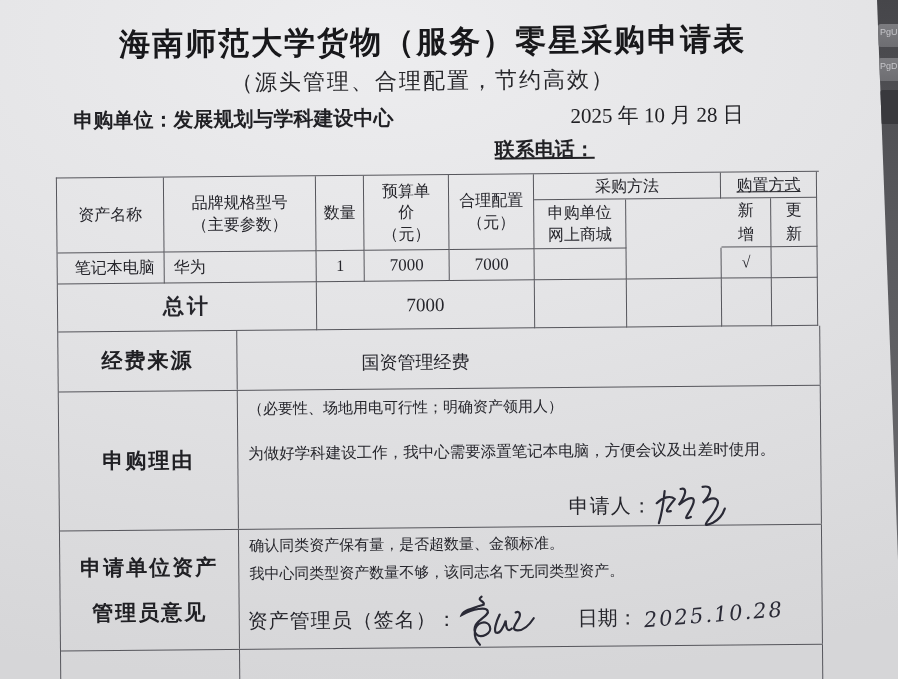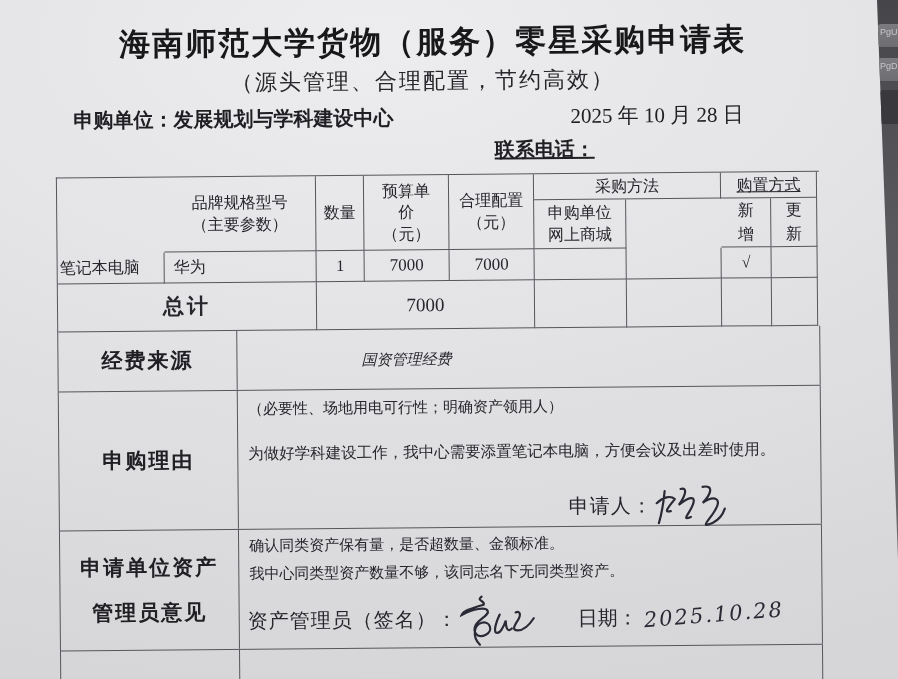--- a/index.html
+++ b/index.html
@@ -71,21 +71,21 @@
   .c-qty{grid-column:3;grid-row:1/3;}
   .c-uprice{grid-column:4;grid-row:1/3;}
   .c-tbudget{grid-column:5;grid-row:1/3;}
   .c-pmethod{grid-column:6/8;grid-row:1;}
   .c-pmode{grid-column:8/10;grid-row:1;text-decoration:underline;}
   .c-gov{grid-column:6;grid-row:2;}
   .c-self{grid-column:7;grid-row:2;}
   .c-new{grid-column:8;grid-row:2;line-height:1.5;}
   .c-renew{grid-column:9;grid-row:2;line-height:1.5;}
   .r3{grid-row:3;}
-  .left-pad{justify-content:flex-start;padding-left:2px;}
+  .left-pad{justify-content:flex-start;padding-left:17px;}
   .c-total-label{grid-column:1/3;grid-row:4;font-family:"Liberation Sans",sans-serif;font-weight:700;font-size:21px;letter-spacing:3px;}
   .c-total-value{grid-column:3/6;grid-row:4;font-size:19px;}
   .c-e6{grid-column:6;grid-row:4;}
   .c-e7{grid-column:7;grid-row:4;}
   .c-e8{grid-column:8;grid-row:4;}
   .c-e9{grid-column:9;grid-row:4;}
 
   
   .low-row{display:flex;border-bottom:1px solid var(--line);}
   .low-label{
@@ -93,21 +93,21 @@
     display:flex;align-items:center;justify-content:center;
     font-family:"Liberation Sans",sans-serif;font-weight:700;font-size:21px;
     letter-spacing:2px;text-align:center;white-space:pre-line;line-height:2.1;color:#202024;
   }
   .low-content{flex:1;border-right:1px solid var(--line);position:relative;font-size:15px;}
   .row-funding{height:59px;}
   .row-reason{height:138px;}
   .row-manager{height:119px;}
   .row-partial{height:42px;}
 
-  .funding-value{position:absolute;left:124px;top:21px;font-size:15px;font-style:italic;}
+  .funding-value{position:absolute;left:124px;top:21px;font-size:18px;}
   .reason-hint{position:absolute;left:10px;top:9px;font-size:15px;}
   .reason-text{position:absolute;left:10px;top:53px;font-size:15.5px;}
   .applicant{position:absolute;right:92px;bottom:6px;display:flex;align-items:flex-end;}
   .applicant-label{font-size:20px;letter-spacing:1px;}
   .mgr-line1{position:absolute;left:10px;top:7px;}
   .mgr-line2{position:absolute;left:10px;top:35px;}
   .mgr-signrow{position:absolute;left:8px;bottom:14px;display:flex;align-items:flex-end;}
   .mgr-sign-label{font-size:20px;letter-spacing:1px;}
   .date-label{font-size:20px;margin-left:38px;}
   .hand-date{
@@ -137,20 +137,21 @@
 
     <div class="pos" style="left:75px;top:104px;">
       <span class="info-label">申购单位：</span><span class="info-value">发展规划与学科建设中心</span>
     </div>
     <div class="pos info-date" style="left:572px;top:103px;">2025 年 10 月 28 日</div>
     <div class="pos info-label" style="left:496px;top:137px;text-decoration:underline;">联系电话：</div>
 
     <div class="form-box">
 
       <div class="grid">
+        <div class="gc c-asset">资产名称</div>
         <div class="gc c-brand">品牌规格型号
 （主要参数）</div>
         <div class="gc c-qty">数量</div>
         <div class="gc c-uprice">预算单
 价
 （元）</div>
         <div class="gc c-tbudget">合理配置
 （元）</div>
         <div class="gc c-pmethod">采购方法</div>
         <div class="gc c-pmode">购置方式</div>

